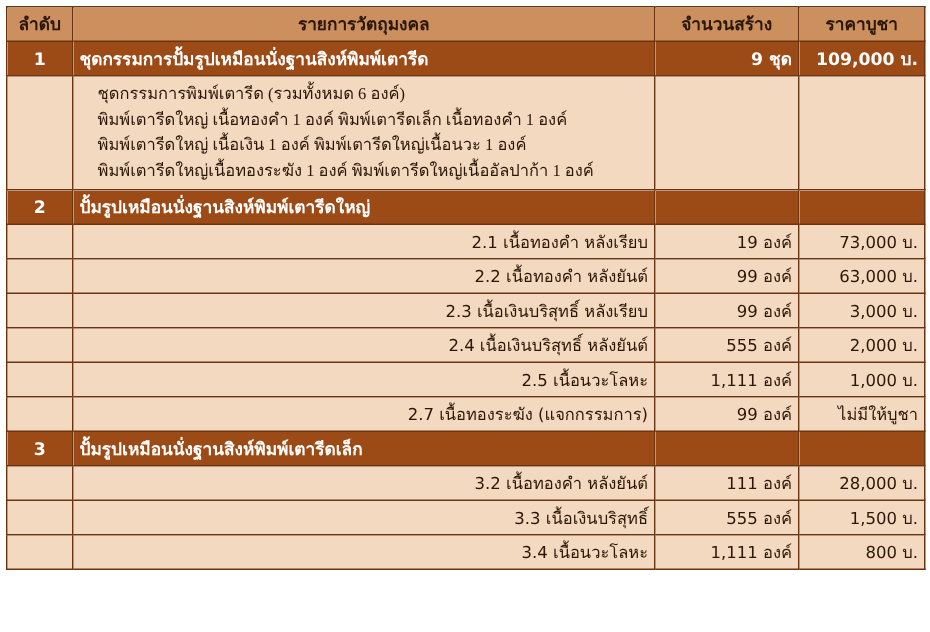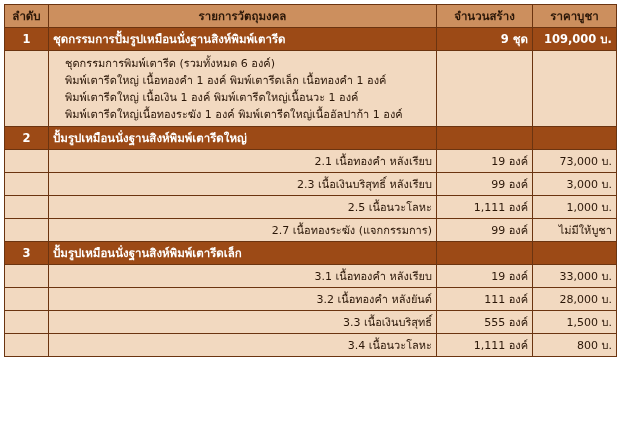--- a/index.html
+++ b/index.html
@@ -95,20 +95,21 @@
     padding-left: 16px;
   }
   tr.detail td.no,
   tr.detail td.qty,
   tr.detail td.price {
     background: #f2d9c0;
   }
   .detail-line {
     display: block;
     line-height: 17px;
+    font-family: Liberation Serif, serif;
   }
 </style>
 </head>
 <body>
 
 <div class="sheet">
   <table class="price-table">
     <colgroup>
       <col class="c-no">
       <col class="c-desc">
@@ -148,23 +149,35 @@
           <td class="price"></td>
         </tr>
         <tr class="item">
           <td class="no"></td>
           <td class="desc">2.1 เนื้อทองคำ หลังเรียบ</td>
           <td class="qty">19 องค์</td>
           <td class="price">73,000 บ.</td>
         </tr>
         <tr class="item">
           <td class="no"></td>
+          <td class="desc">2.2 เนื้อทองคำ หลังยันต์</td>
+          <td class="qty">99 องค์</td>
+          <td class="price">63,000 บ.</td>
+        </tr>
+        <tr class="item">
+          <td class="no"></td>
           <td class="desc">2.3 เนื้อเงินบริสุทธิ์ หลังเรียบ</td>
           <td class="qty">99 องค์</td>
           <td class="price">3,000 บ.</td>
+        </tr>
+        <tr class="item">
+          <td class="no"></td>
+          <td class="desc">2.4 เนื้อเงินบริสุทธิ์ หลังยันต์</td>
+          <td class="qty">555 องค์</td>
+          <td class="price">2,000 บ.</td>
         </tr>
         <tr class="item">
           <td class="no"></td>
           <td class="desc">2.5 เนื้อนวะโลหะ</td>
           <td class="qty">1,111 องค์</td>
           <td class="price">1,000 บ.</td>
         </tr>
         <tr class="item">
           <td class="no"></td>
           <td class="desc">2.7 เนื้อทองระฆัง  (แจกกรรมการ)</td>
@@ -172,26 +185,20 @@
           <td class="price">ไม่มีให้บูชา</td>
         </tr>
         <tr class="section">
           <td class="no">3</td>
           <td class="desc">ปั้มรูปเหมือนนั่งฐานสิงห์พิมพ์เตารีดเล็ก</td>
           <td class="qty"></td>
           <td class="price"></td>
         </tr>
         <tr class="item">
           <td class="no"></td>
-          <td class="desc">3.1 เนื้อทองคำ หลังเรียบ</td>
-          <td class="qty">19 องค์</td>
-          <td class="price">33,000 บ.</td>
-        </tr>
-        <tr class="item">
-          <td class="no"></td>
           <td class="desc">3.2 เนื้อทองคำ หลังยันต์</td>
           <td class="qty">111 องค์</td>
           <td class="price">28,000 บ.</td>
         </tr>
         <tr class="item">
           <td class="no"></td>
           <td class="desc">3.3 เนื้อเงินบริสุทธิ์</td>
           <td class="qty">555 องค์</td>
           <td class="price">1,500 บ.</td>
         </tr>

